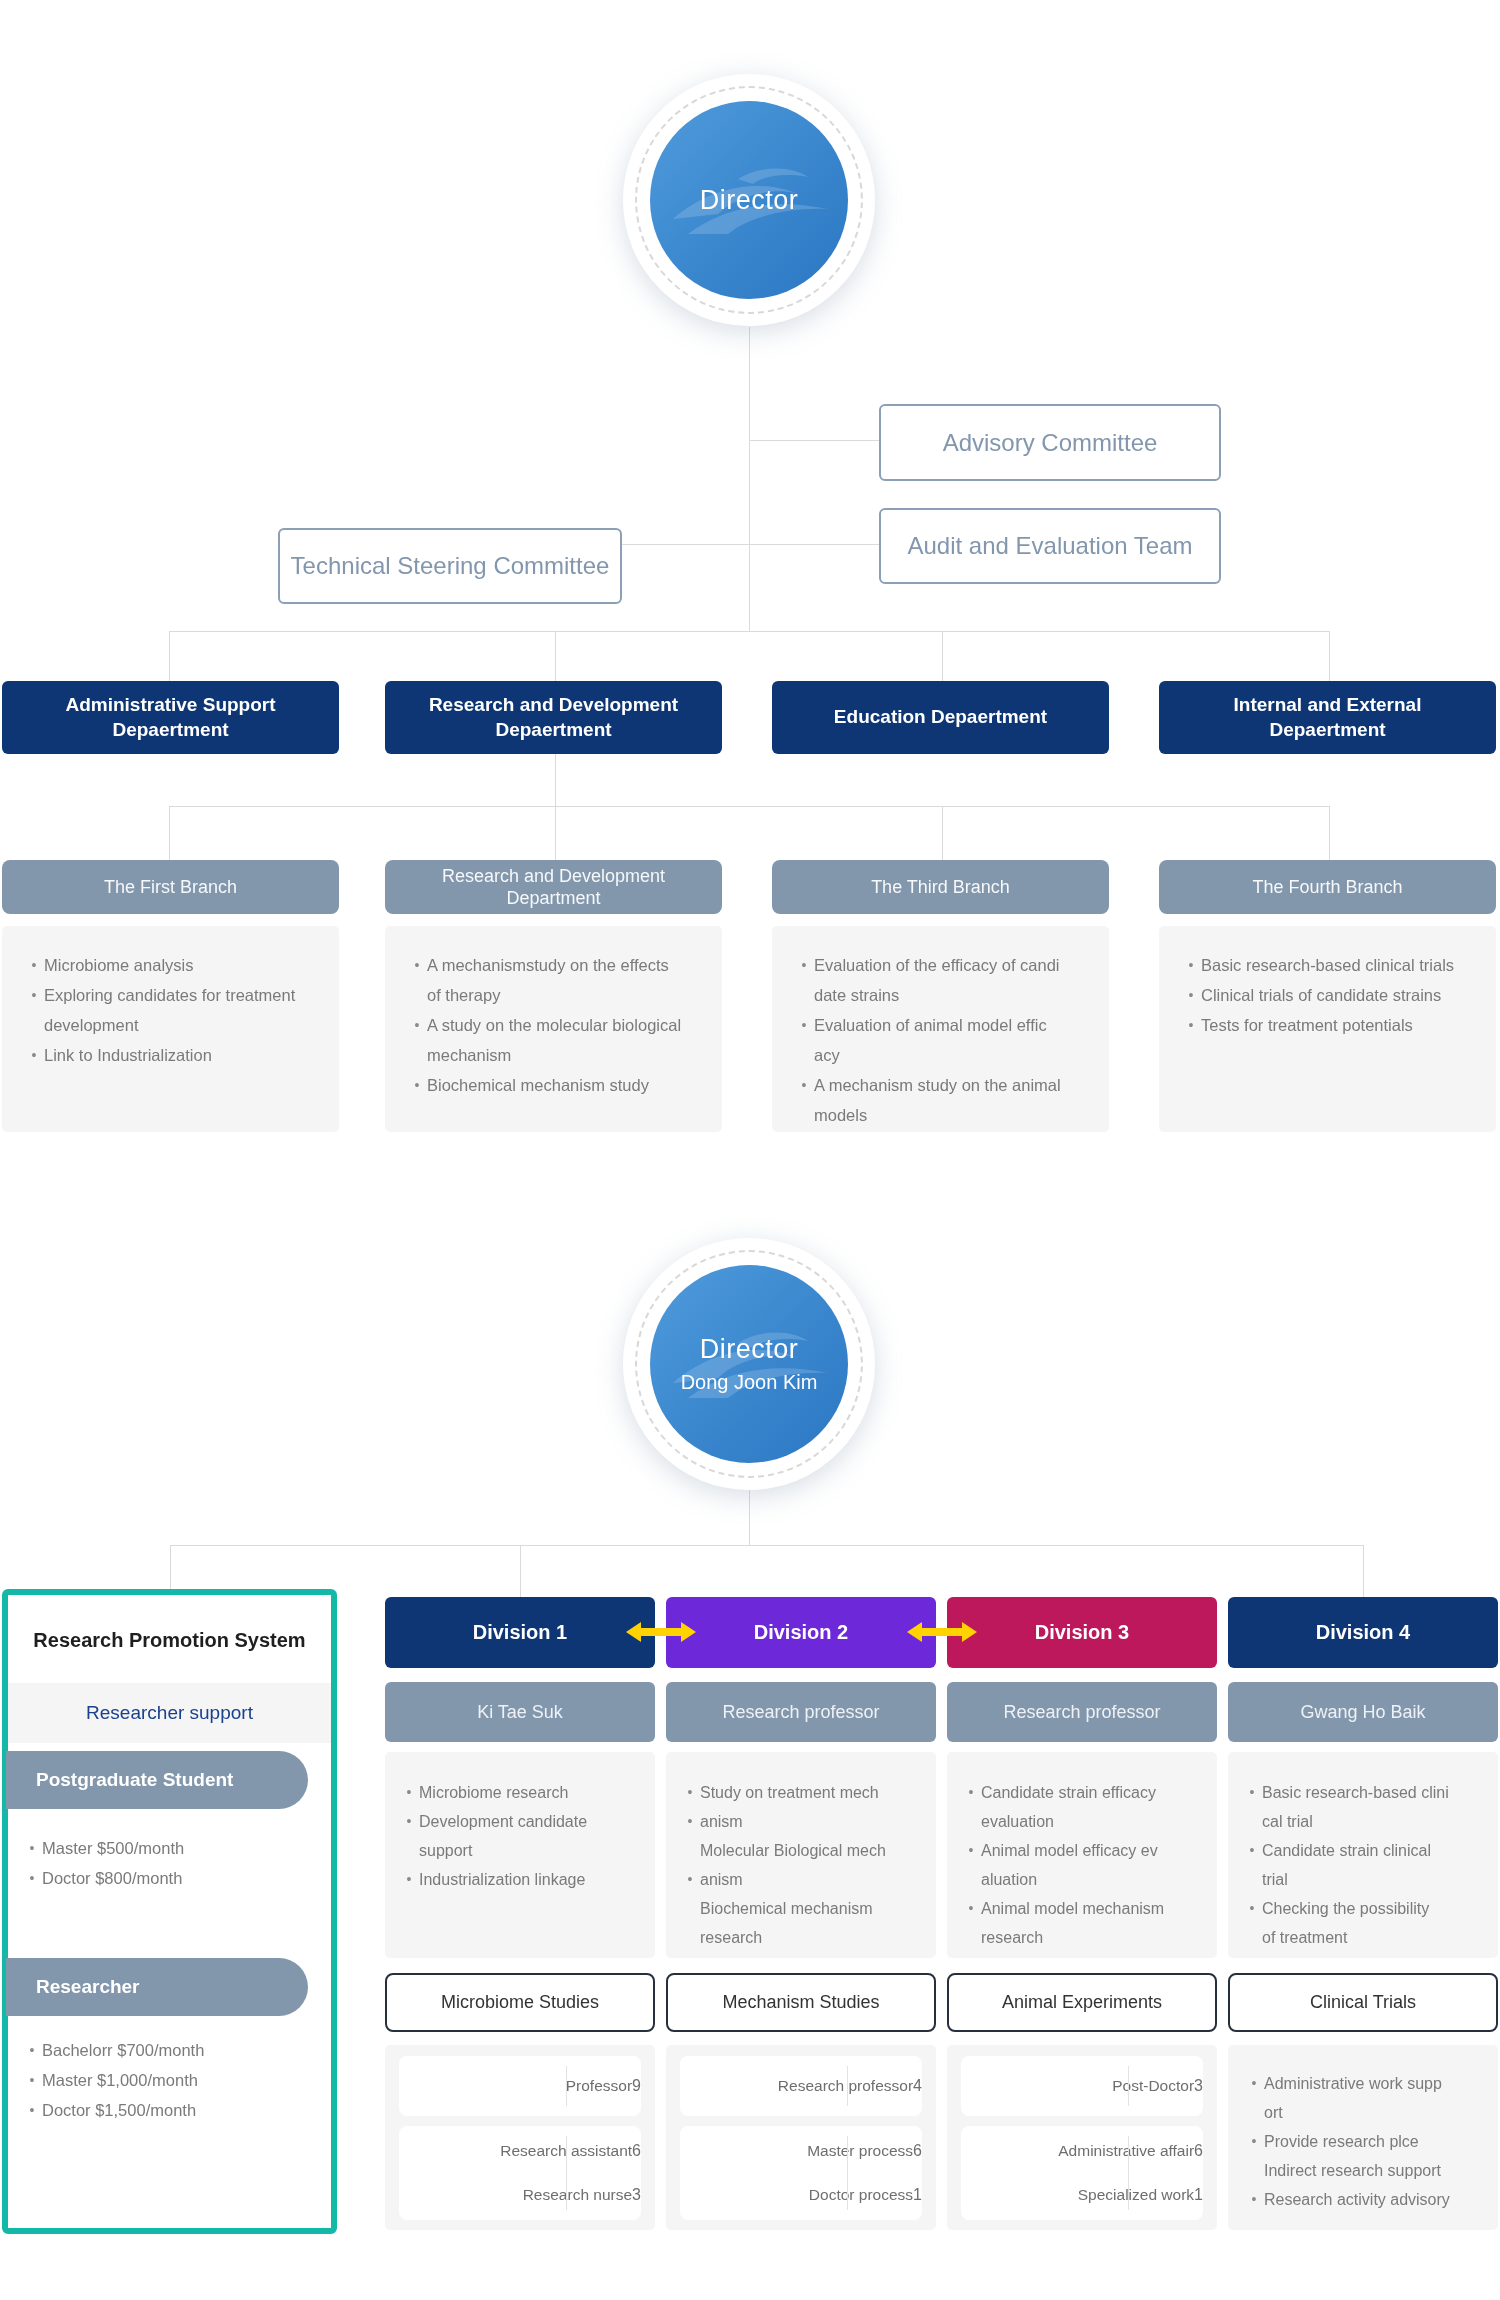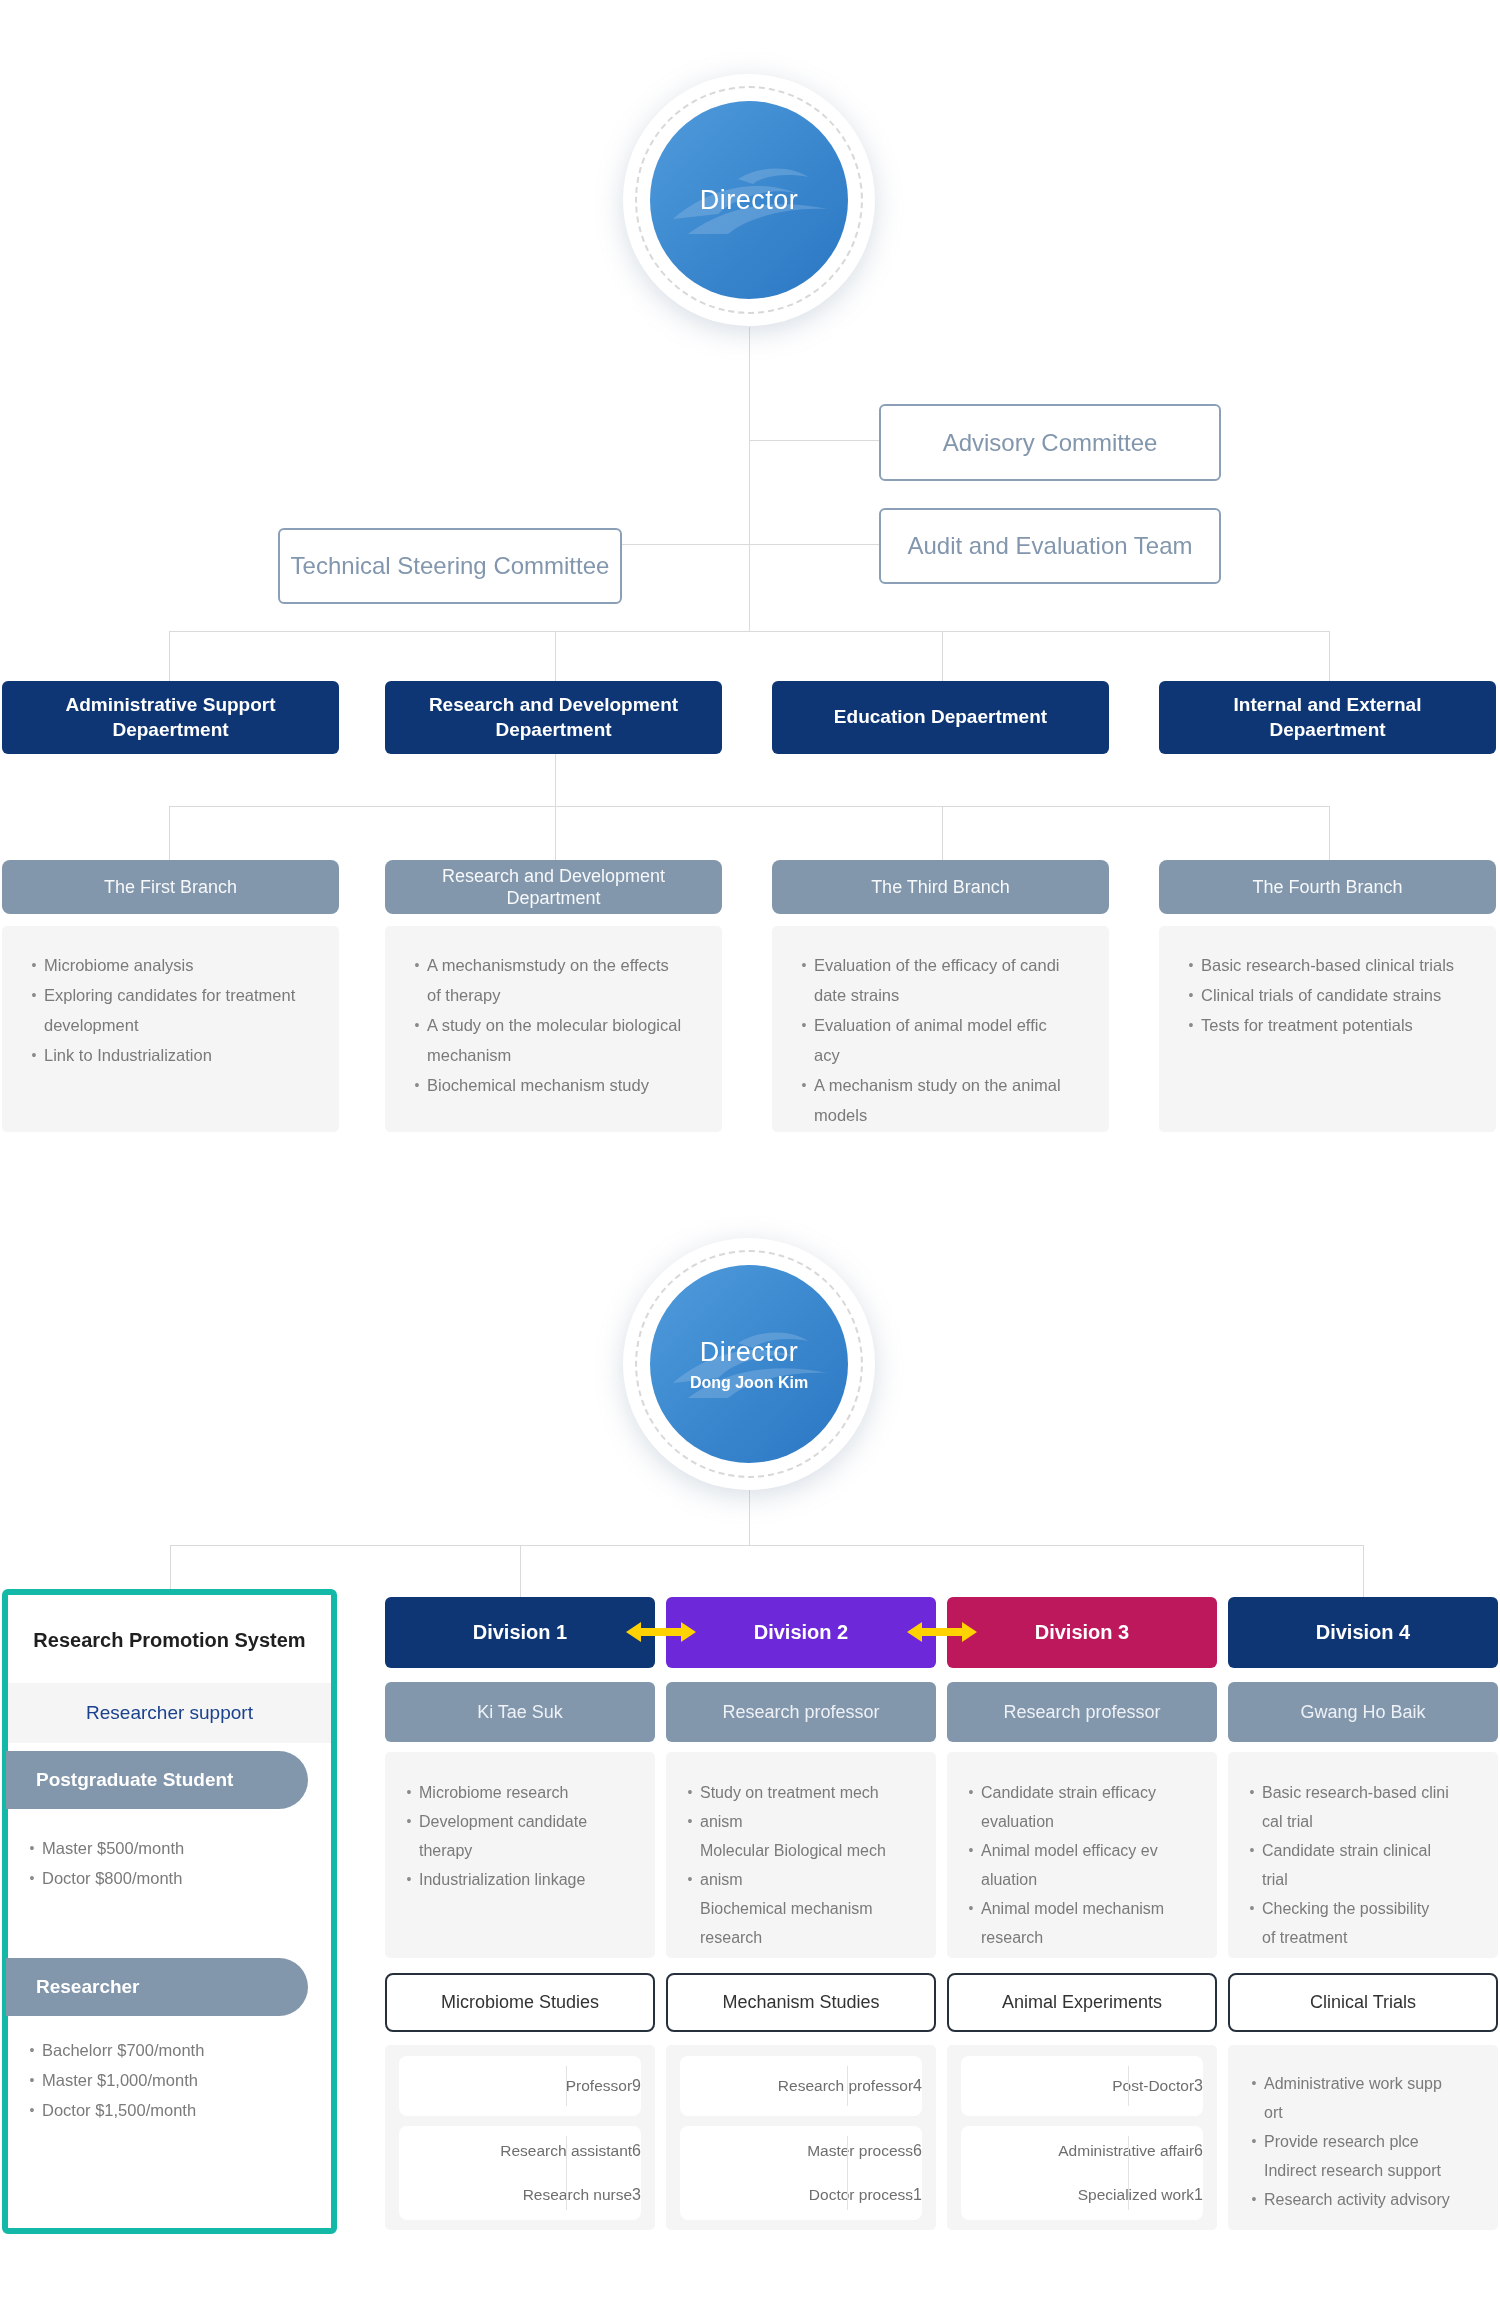--- a/index.html
+++ b/index.html
@@ -10,21 +10,21 @@
   .hl,.vl{position:absolute;background:#dadada;z-index:1;}
   .hl{height:1px;}
   .vl{width:1px;}
 
   
   .circle-wrap{position:absolute;width:252px;height:252px;z-index:3;}
   .circle-white{position:absolute;inset:0;border-radius:50%;background:#fff;box-shadow:0 6px 28px rgba(110,135,160,.28);}
   .circle-dash{position:absolute;inset:12px;border-radius:50%;border:2px dashed #d8d8d8;}
   .circle-blue{position:absolute;inset:27px;border-radius:50%;background:linear-gradient(135deg,#4f9bdc 0%,#2a76c2 100%);display:flex;flex-direction:column;align-items:center;justify-content:center;color:#fff;overflow:hidden;}
   .circle-blue .t1{font-size:27px;letter-spacing:.5px;z-index:2;}
-  .circle-blue .t2{font-size:16px;margin-top:6px;z-index:2;font-weight:bold;}
+  .circle-blue .t2{font-size:20px;margin-top:6px;z-index:2;}
   .swirl{position:absolute;left:18px;top:58px;opacity:.16;z-index:1;}
 
   
   .obox{position:absolute;background:#fff;border:2px solid #8ba0b6;border-radius:6px;color:#8296ad;font-size:24px;display:flex;align-items:center;justify-content:center;z-index:2;}
 
   
   .dept{position:absolute;top:681px;width:337px;height:73px;background:#0e3674;border-radius:6px;color:#fff;font-size:19px;font-weight:bold;display:flex;align-items:center;justify-content:center;text-align:center;line-height:1.3;padding:0 40px;box-sizing:border-box;z-index:2;}
 
   .bcol1{left:2px;}.bcol2{left:385px;}.bcol3{left:772px;}.bcol4{left:1159px;}
 
@@ -267,21 +267,21 @@
   <div class="ln">
         <span class="dot">•</span>
         <span class="txt">Microbiome research</span>
       </div>
       <div class="ln">
         <span class="dot">•</span>
         <span class="txt">Development candidate</span>
       </div>
       <div class="ln">
         <span class="dot" style="visibility: hidden;">•</span>
-        <span class="txt">therapy</span>
+        <span class="txt">support</span>
       </div>
       <div class="ln">
         <span class="dot">•</span>
         <span class="txt">Industrialization linkage</span>
       </div>
     </div>
   <div class="div-label dcol1">Microbiome Studies</div>
   <div class="div-staff dcol1">
     <div class="card card1">
       <div class="vline"></div>

